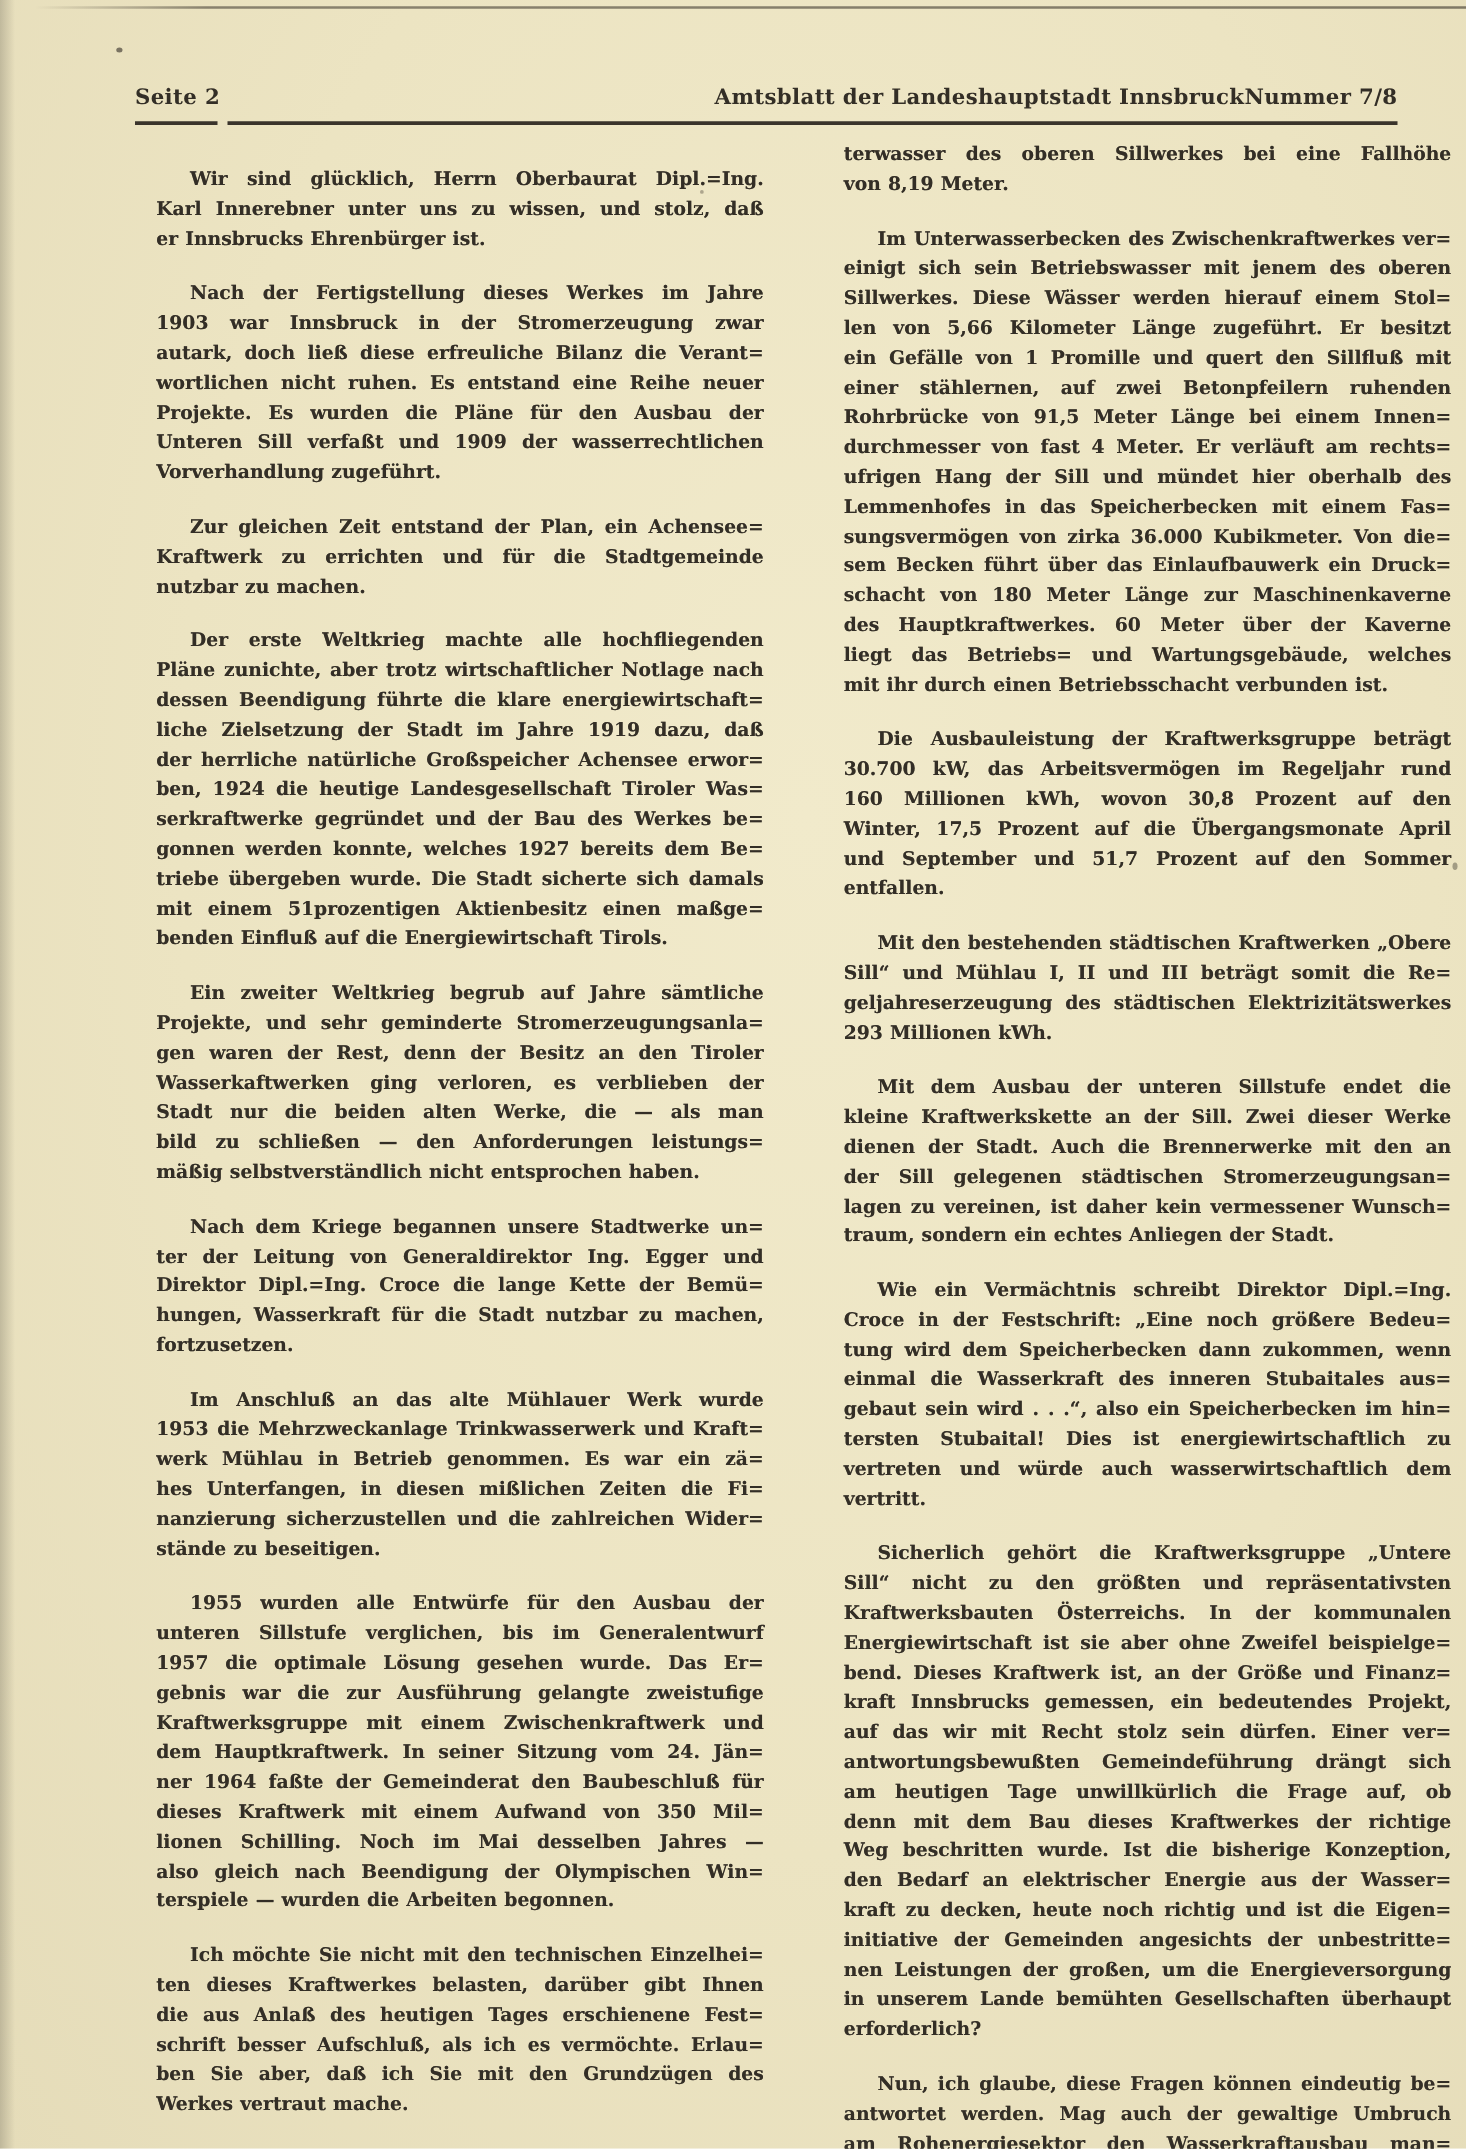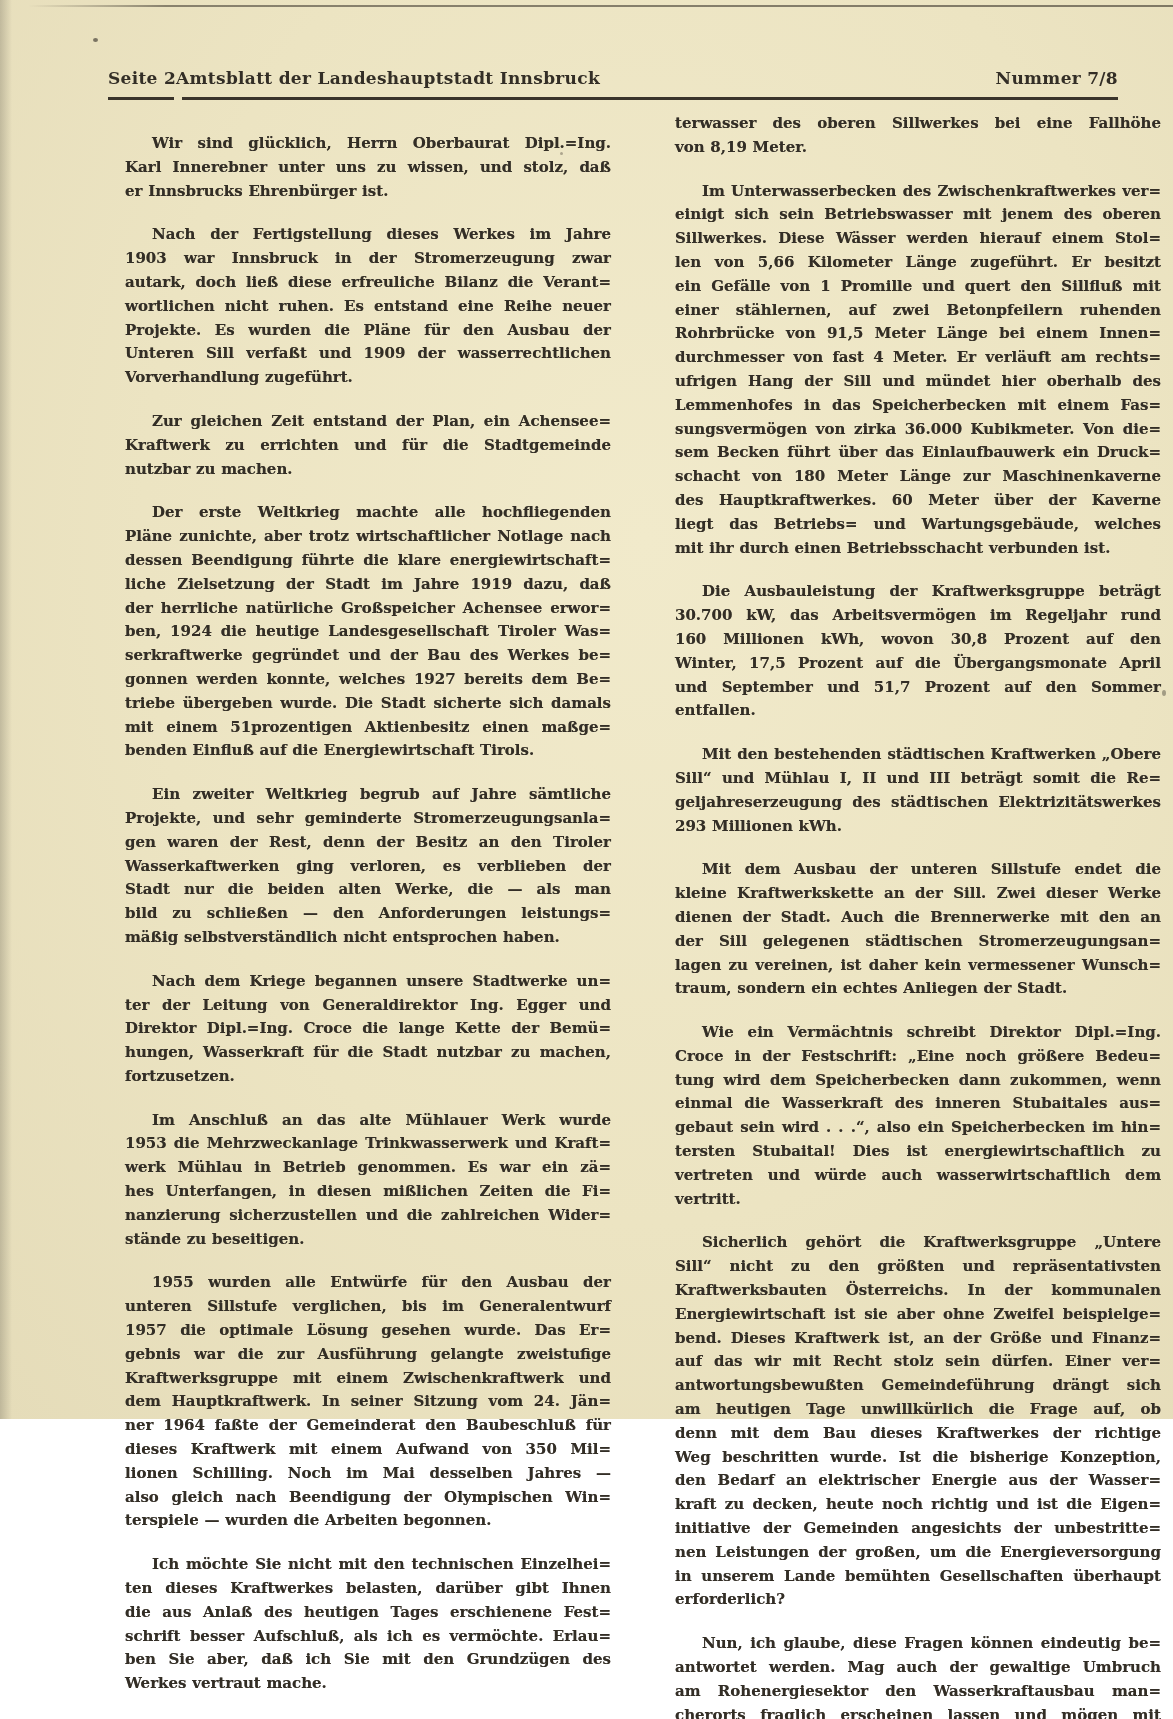--- a/index.html
+++ b/index.html
@@ -2,21 +2,21 @@
 <html lang="de"><head>
 <meta charset="utf-8">
 <style>
   html,body{margin:0;padding:0;}
   body{
     width:1173px;height:1719px;
     font-family:"DejaVu Serif","Liberation Serif",serif;
     overflow:hidden;
   }
   .page{
-    position:relative;width:1173px;height:1419px;
+    position:relative;width:1173px;height:1719px;
     background:
       radial-gradient(ellipse at 55% 38%, #f1eacb 0%, #ece4c2 55%, #e5dcb9 100%);
     color:#332e26;
   }
   
   .scan-edge-left{
     position:absolute;left:0;top:0;bottom:0;width:12px;
     background:linear-gradient(to right, rgba(120,115,98,.35), rgba(120,115,98,0));
     pointer-events:none;
   }
@@ -29,21 +29,21 @@
   .speck.s2{left:560px;top:152px;width:3px;height:3px;opacity:.4;}
   .speck.s3{left:1162px;top:690px;width:4px;height:6px;opacity:.45;}
 
   
   .header{
     position:absolute;top:68px;left:108px;width:1010px;height:26px;
     display:flex;align-items:baseline;
     font-size:17px;font-weight:bold;letter-spacing:.3px;
   }
   .header .left{flex:0 0 auto;}
-  .header .center{flex:1 1 auto;text-align:left;}
+  .header .center{flex:1 1 auto;text-align:right;}
   .header .right{flex:0 0 auto;}
   .rule{position:absolute;top:97px;left:108px;width:1010px;height:3px;}
   .rule .seg1{position:absolute;left:0;top:0;width:66px;height:2.5px;background:#3a342b;}
   .rule .seg2{position:absolute;left:74px;right:0;top:0;height:2.5px;background:#3a342b;}
 
   
   .col{
     position:absolute;top:112px;
     width:486px;
     font-size:15px;font-weight:bold;
@@ -190,20 +190,21 @@
       <div class="line">einmal die Wasserkraft des inneren Stubaitales aus=</div>
       <div class="line">gebaut sein wird . . .“, also ein Speicherbecken im hin=</div>
       <div class="line">tersten Stubaital! Dies ist energiewirtschaftlich zu</div>
       <div class="line">vertreten und würde auch wasserwirtschaftlich dem</div>
       <div class="line end">vertritt.</div>
       <div class="line indent">Sicherlich gehört die Kraftwerksgruppe „Untere</div>
       <div class="line">Sill“ nicht zu den größten und repräsentativsten</div>
       <div class="line">Kraftwerksbauten Österreichs. In der kommunalen</div>
       <div class="line">Energiewirtschaft ist sie aber ohne Zweifel beispielge=</div>
       <div class="line">bend. Dieses Kraftwerk ist, an der Größe und Finanz=</div>
+      <div class="line">kraft Innsbrucks gemessen, ein bedeutendes Projekt,</div>
       <div class="line">auf das wir mit Recht stolz sein dürfen. Einer ver=</div>
       <div class="line">antwortungsbewußten Gemeindeführung drängt sich</div>
       <div class="line">am heutigen Tage unwillkürlich die Frage auf, ob</div>
       <div class="line">denn mit dem Bau dieses Kraftwerkes der richtige</div>
       <div class="line">Weg beschritten wurde. Ist die bisherige Konzeption,</div>
       <div class="line">den Bedarf an elektrischer Energie aus der Wasser=</div>
       <div class="line">kraft zu decken, heute noch richtig und ist die Eigen=</div>
       <div class="line">initiative der Gemeinden angesichts der unbestritte=</div>
       <div class="line">nen Leistungen der großen, um die Energieversorgung</div>
       <div class="line">in unserem Lande bemühten Gesellschaften überhaupt</div>

